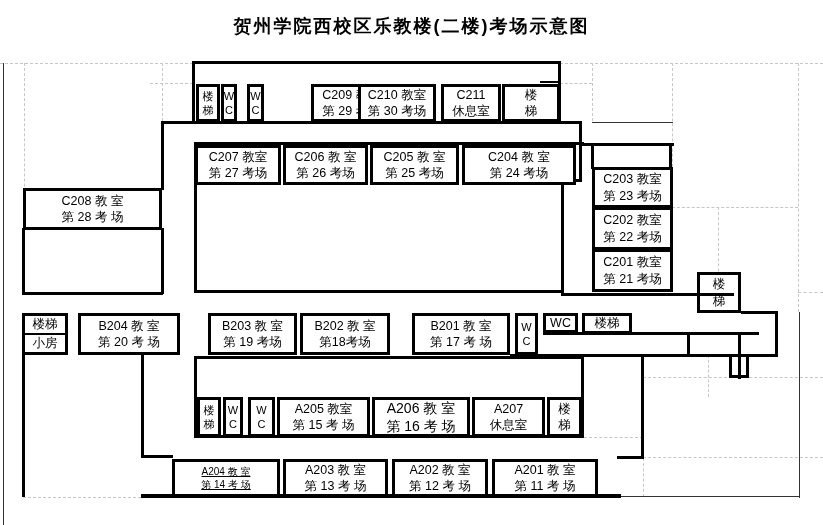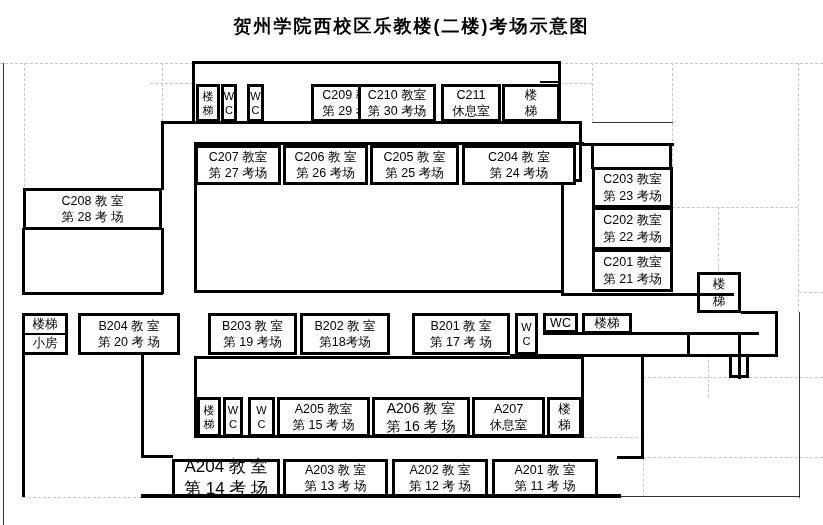--- a/index.html
+++ b/index.html
@@ -203,21 +203,21 @@
         <div class="ln">第 16 考 场</div>
       </div>
       <div class="room" style="left: 472px; top: 397px; width: 73px; height: 40px; font-size: 12.5px; text-align: center;">
         <div class="ln">A207</div>
         <div class="ln">休息室</div>
       </div>
       <div class="room" style="left: 547px; top: 397px; width: 35px; height: 40px; font-size: 12.5px;">
         <div class="ln">楼</div>
         <div class="ln">梯</div>
       </div>
-      <div class="room" style="left: 172px; top: 459px; width: 108px; height: 38px; font-size: 17px;">
+      <div class="room" style="left: 172px; top: 459px; width: 108px; height: 38px; font-size: 10px; text-decoration: underline;">
         <div class="ln">A204 教 室</div>
         <div class="ln">第 14 考 场</div>
       </div>
       <div class="room" style="left: 283px; top: 459px; width: 105px; height: 38px; font-size: 12.5px;">
         <div class="ln">A203 教 室</div>
         <div class="ln">第 13 考 场</div>
       </div>
       <div class="room" style="left: 392px; top: 459px; width: 96px; height: 38px; font-size: 12.5px;">
         <div class="ln">A202 教 室</div>
         <div class="ln">第 12 考 场</div>

